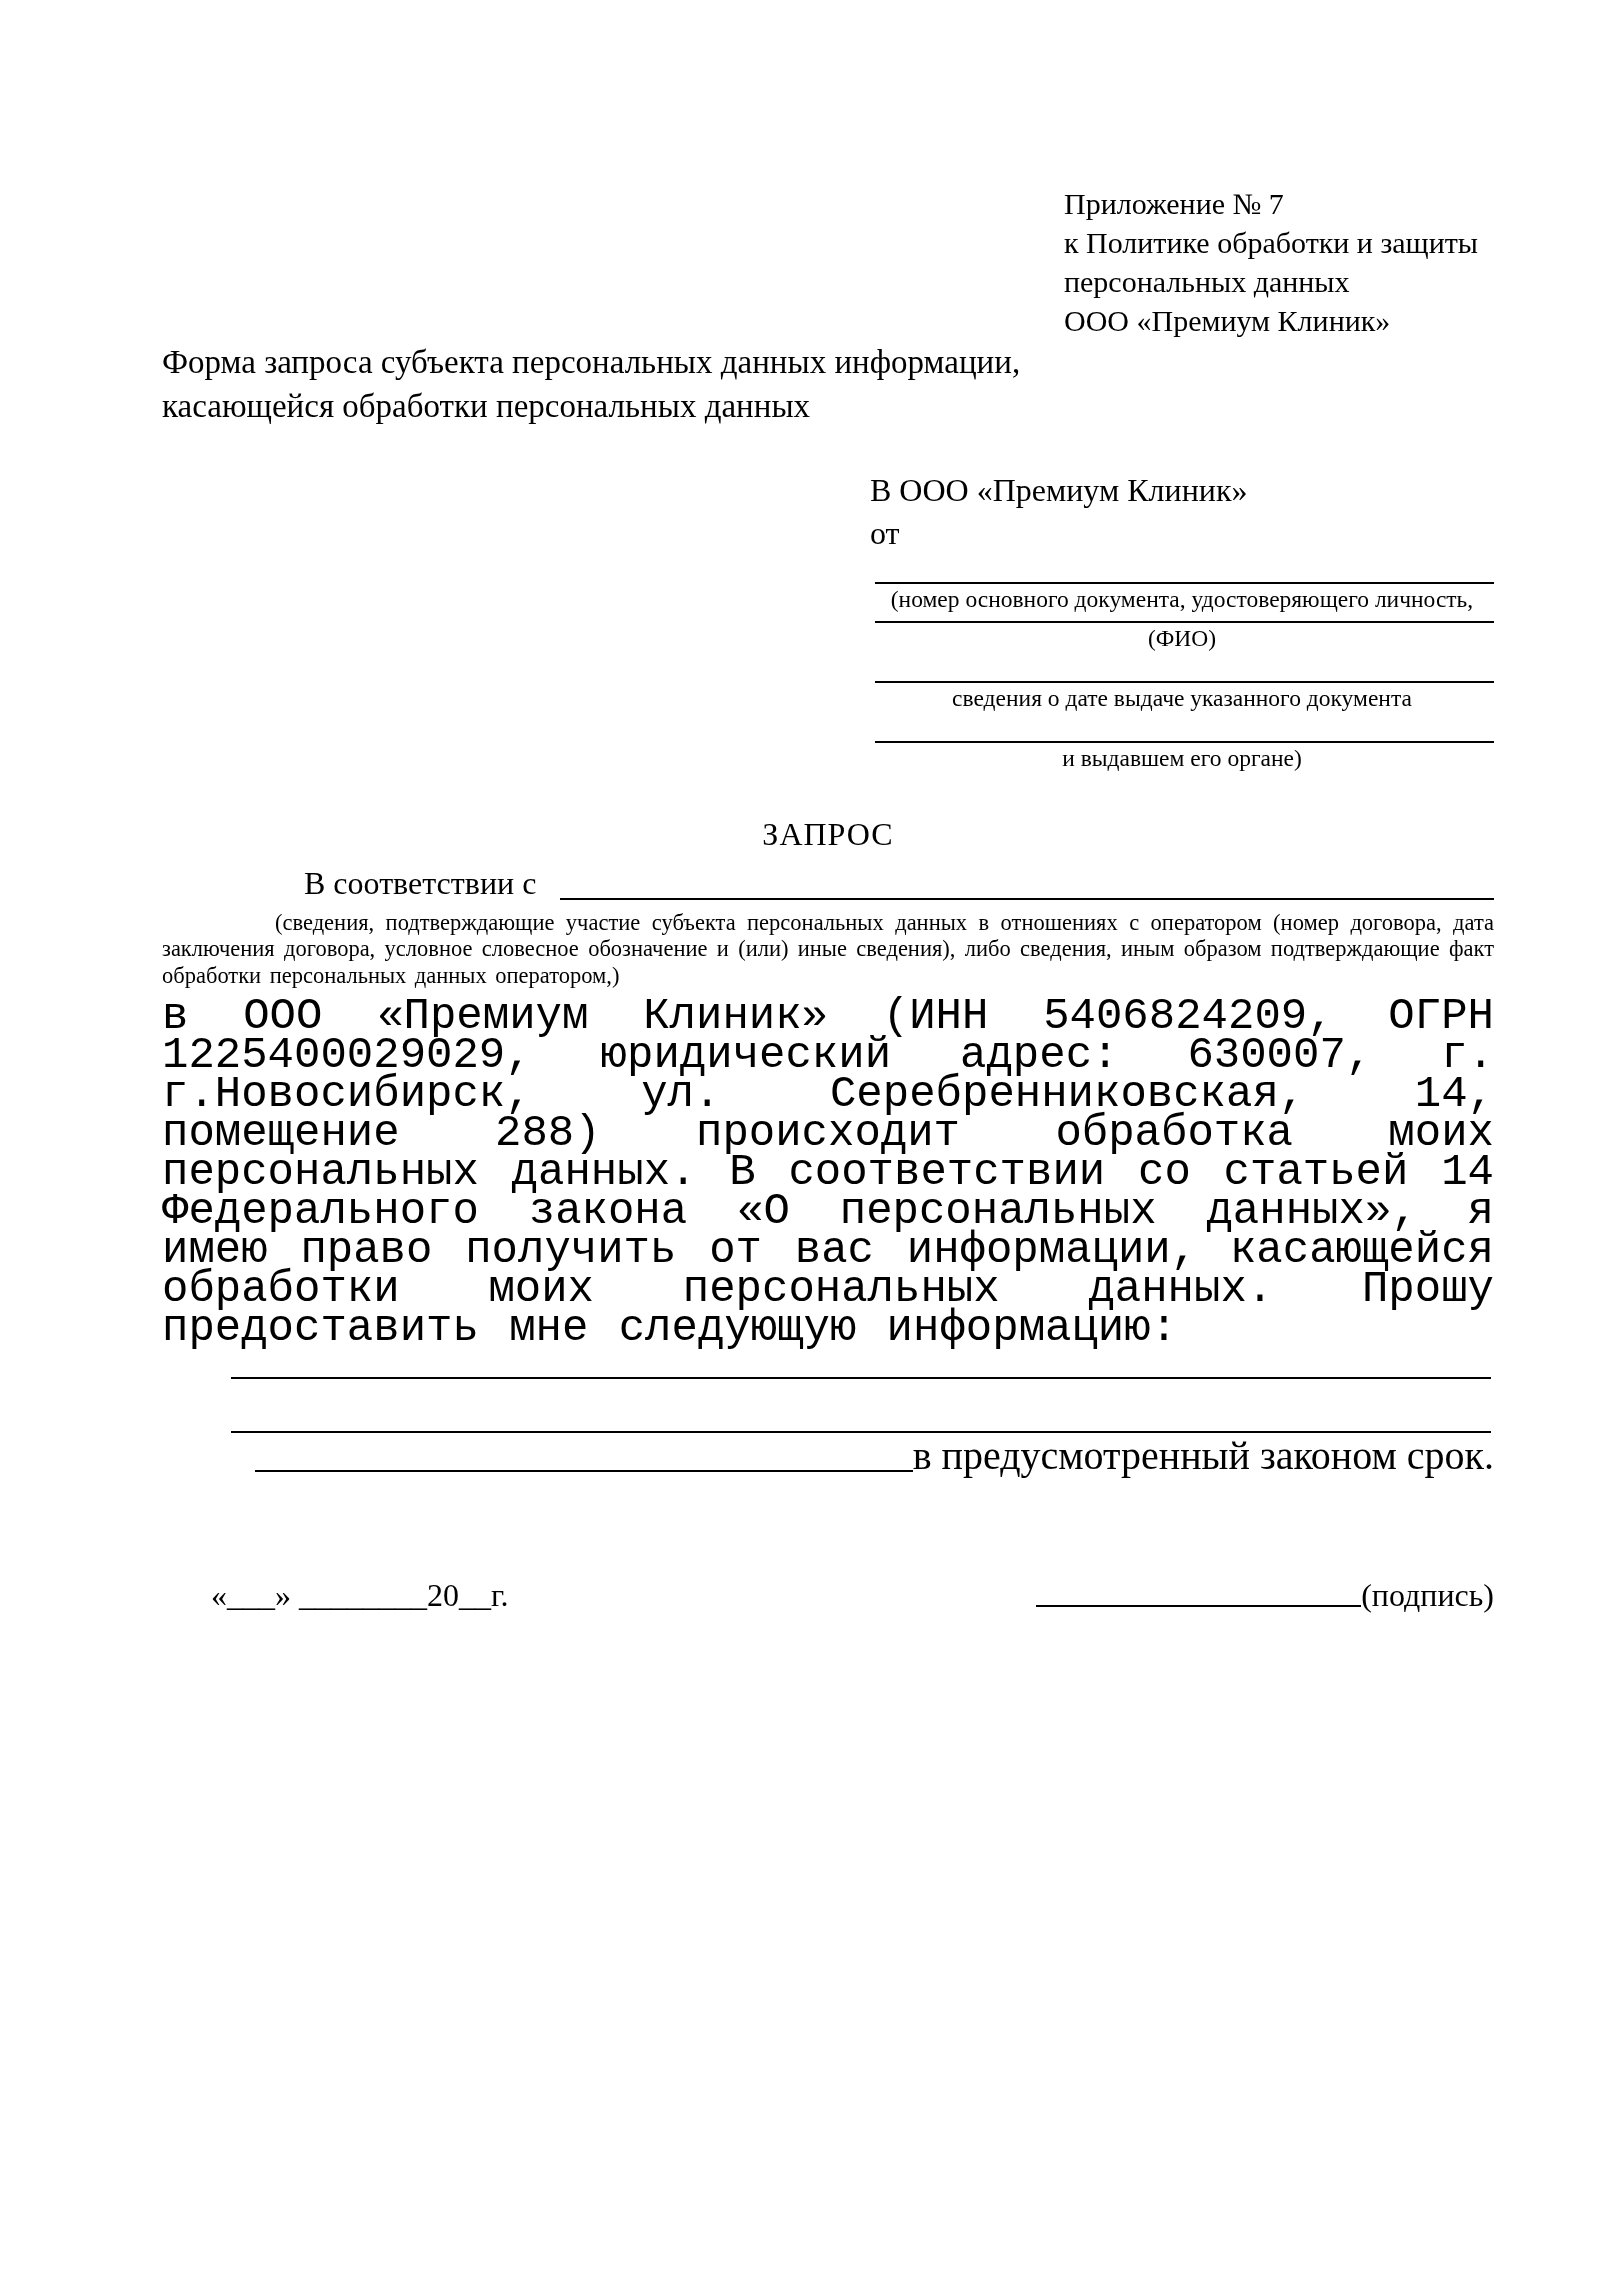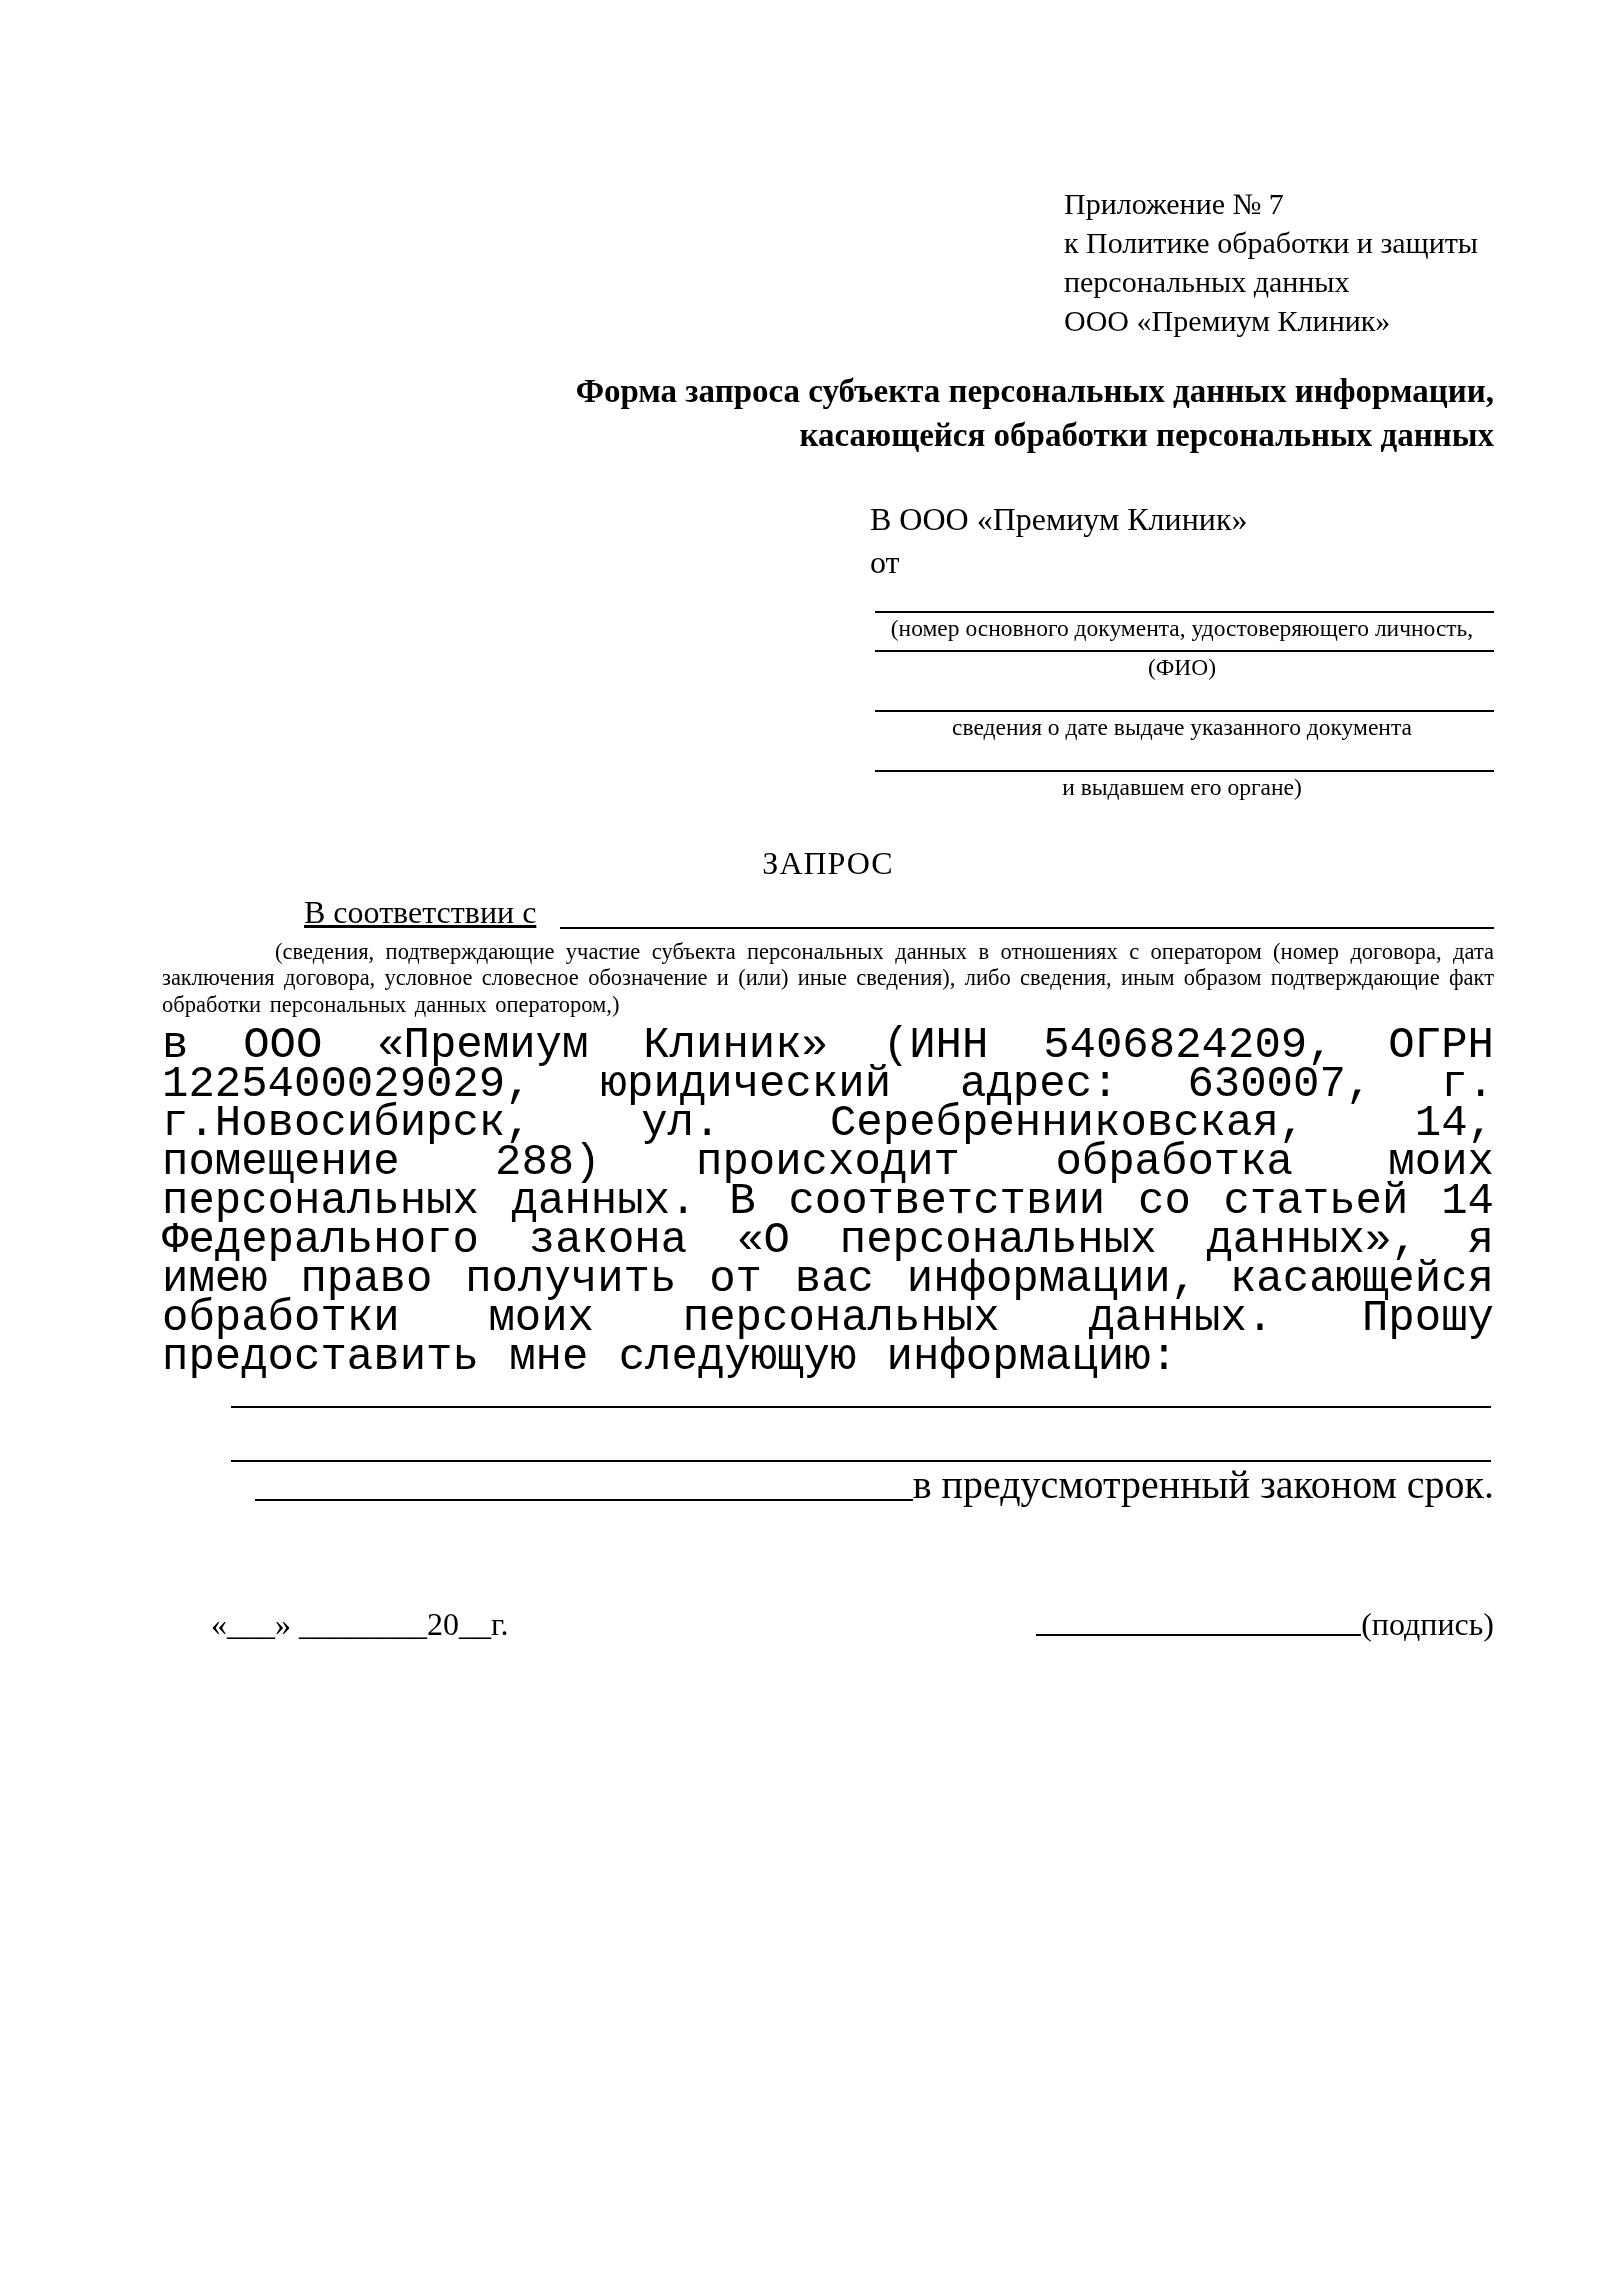--- a/index.html
+++ b/index.html
@@ -16,25 +16,24 @@
   }
   
   .appendix {
     margin-left: 902px;
     font-size: 30px;
     line-height: 39px;
     white-space: nowrap;
   }
   
   .doc-title {
-    margin-top: 29px;
-    text-align: right;
+    text-align: left;
     font-size: 33px;
     line-height: 44px;
-    font-weight: bold;
+    font-weight: normal;
   }
   
   .addressee {
     margin-top: 41px;
     margin-left: 708px;
     width: 624px;
     font-size: 32px;
   }
   .addressee .to-line { line-height: 43px; }
   .addressee .from-line { line-height: 43px; }
@@ -59,21 +58,21 @@
   }
   
   .intro-row {
     display: flex;
     align-items: flex-end;
     margin-top: 5.9px;
     padding-left: 142px;
     font-size: 32px;
     line-height: 43px;
   }
-  .intro-row .intro-label { white-space: nowrap; margin-right: 24px; text-decoration: underline; }
+  .intro-row .intro-label { white-space: nowrap; margin-right: 24px; }
   .intro-row .fill-line {
     flex: 1;
     border-bottom: 2.9px solid #000;
     margin-bottom: 4.9px;
     height: 29px;
   }
   
   .explain {
     margin-top: 4.9px;
     font-size: 22.5px;

